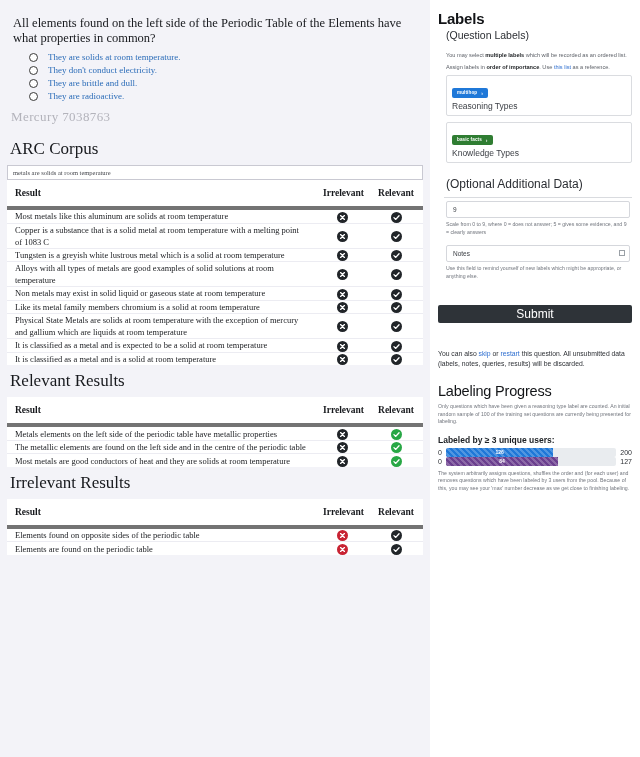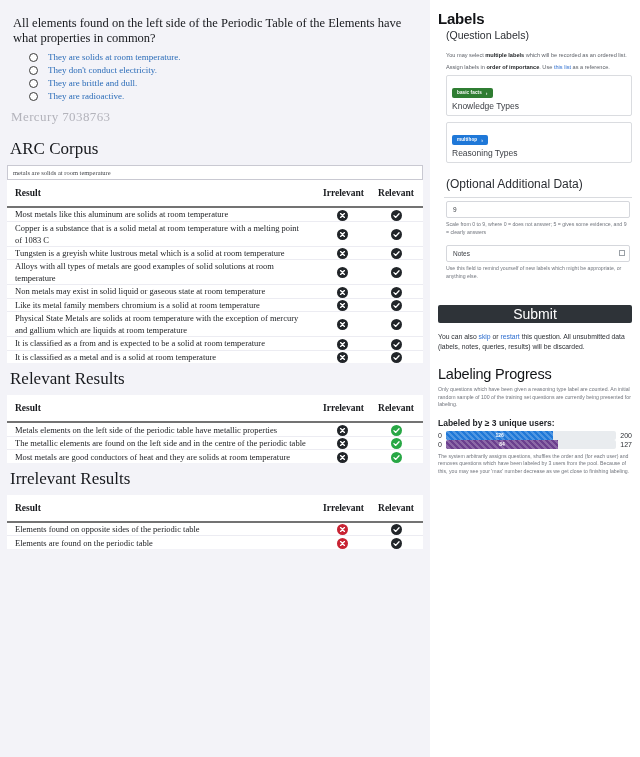--- a/index.html
+++ b/index.html
@@ -86,21 +86,21 @@
     background: #ffffff;
     table-layout: fixed;
   }
   table.rtable th {
     font-family: "Liberation Serif", serif;
     font-size: 9.5px;
     font-weight: bold;
     color: #16181c;
     text-align: left;
     padding: 8px 8px;
-    border-bottom: 2px solid #737373;
+    border-bottom: 4px solid #737373;
     background: #ffffff;
   }
   table.rtable th.c { text-align: center; width: 54px; }
   table.rtable td {
     font-family: "Liberation Serif", serif;
     font-size: 8.5px;
     line-height: 12px;
     color: #1b1d21;
     padding: 0 8px;
     border-bottom: 1px solid #ececf2;
@@ -223,23 +223,23 @@
     width: 6px; height: 6px;
     border: 1px solid #9aa0a6;
   }
 
   .submit-btn {
     width: 100%;
     background: #2e3338;
     color: #ffffff;
     border: 0;
     border-radius: 2px;
-    font-size: 14px;
+    font-size: 12px;
     height: 18px;
-    margin: 16px 0 0 0;
+    margin: 16px 0 17px 0;
     font-family: "Liberation Sans", sans-serif;
     cursor: pointer;
   }
   .r-note {
     font-size: 6.8px;
     line-height: 10px;
     color: #2d3035;
     margin: 9px 0 0 0;
   }
   .r-note a { color: #2f6fd0; text-decoration: none; }
@@ -395,21 +395,21 @@
             <td class="c"><span class="icn"><svg viewBox="0 0 16 16">
                   <circle cx="8" cy="8" r="8" fill="#212529"></circle>
                   <path d="M5.2 5.2 L10.8 10.8 M10.8 5.2 L5.2 10.8" stroke="#fff" stroke-width="1.9" stroke-linecap="round"></path>
                 </svg></span></td>
             <td class="c"><span class="icn"><svg viewBox="0 0 16 16">
                   <circle cx="8" cy="8" r="8" fill="#212529"></circle>
                   <path d="M4.3 8.2 L6.9 10.8 L11.7 5.4" stroke="#fff" stroke-width="1.9" fill="none" stroke-linecap="round" stroke-linejoin="round"></path>
                 </svg></span></td>
           </tr>
           <tr>
-            <td>It is classified as a from and is expected to be a solid at room temperature</td>
+            <td>It is classified as a metal and is expected to be a solid at room temperature</td>
             <td class="c"><span class="icn"><svg viewBox="0 0 16 16">
                   <circle cx="8" cy="8" r="8" fill="#212529"></circle>
                   <path d="M5.2 5.2 L10.8 10.8 M10.8 5.2 L5.2 10.8" stroke="#fff" stroke-width="1.9" stroke-linecap="round"></path>
                 </svg></span></td>
             <td class="c"><span class="icn"><svg viewBox="0 0 16 16">
                   <circle cx="8" cy="8" r="8" fill="#212529"></circle>
                   <path d="M4.3 8.2 L6.9 10.8 L11.7 5.4" stroke="#fff" stroke-width="1.9" fill="none" stroke-linecap="round" stroke-linejoin="round"></path>
                 </svg></span></td>
           </tr>
           <tr>
@@ -515,28 +515,28 @@
     <div class="r-h2">(Question Labels)</div>
 
     <p class="r-p">
       <span>You may select </span><b>multiple labels</b><span> which will be recorded as an ordered list.</span>
     </p>
     <p class="r-p">
       <span>Assign labels in </span><b>order of importance</b><span>. Use </span><a href="#">this list</a><span> as a reference.</span>
     </p>
 
     <div id="label-cards">
+        <div class="lbl-card"><span class="badge blue" style="background: rgb(31, 120, 216);">
+            <span>multihop</span>
+            <span class="chev">›</span>
+          </span><div class="lbl-card-title">Reasoning Types</div></div>
         <div class="lbl-card"><span class="badge green" style="background: rgb(47, 125, 50);">
             <span>basic facts</span>
             <span class="chev">›</span>
           </span><div class="lbl-card-title">Knowledge Types</div></div>
-        <div class="lbl-card"><span class="badge blue" style="background: rgb(31, 120, 216);">
-            <span>multihop</span>
-            <span class="chev">›</span>
-          </span><div class="lbl-card-title">Reasoning Types</div></div>
       </div>
 
     <fieldset class="fieldset">
       <div class="fs-rule"></div>
       <legend class="fs-legend">(Optional Additional Data)</legend>
       <div class="fs-body">
         <input class="r-input" type="text" value="9" style="">
         <div class="r-help">Scale from 0 to 9, where 0 = does not answer; 5 = gives some evidence, and 9 = clearly answers</div>
         <div class="notes-wrap">
           <input class="r-input" type="text" value="Notes" style="">

